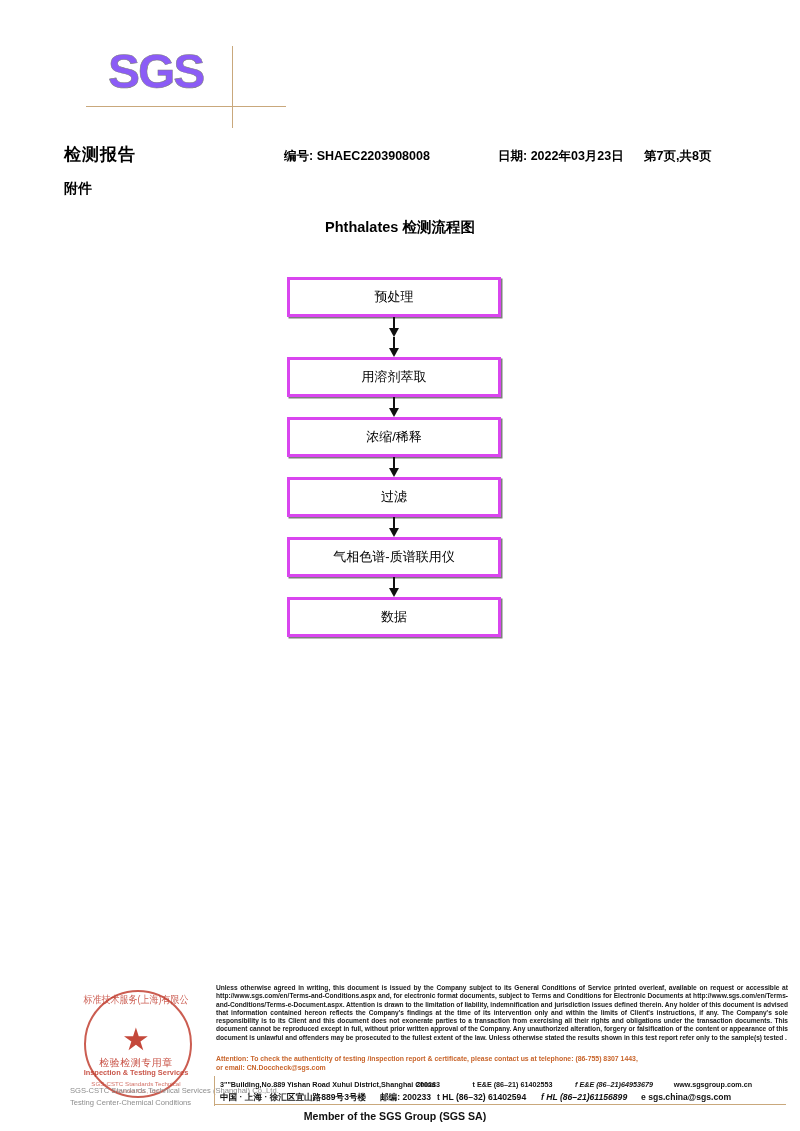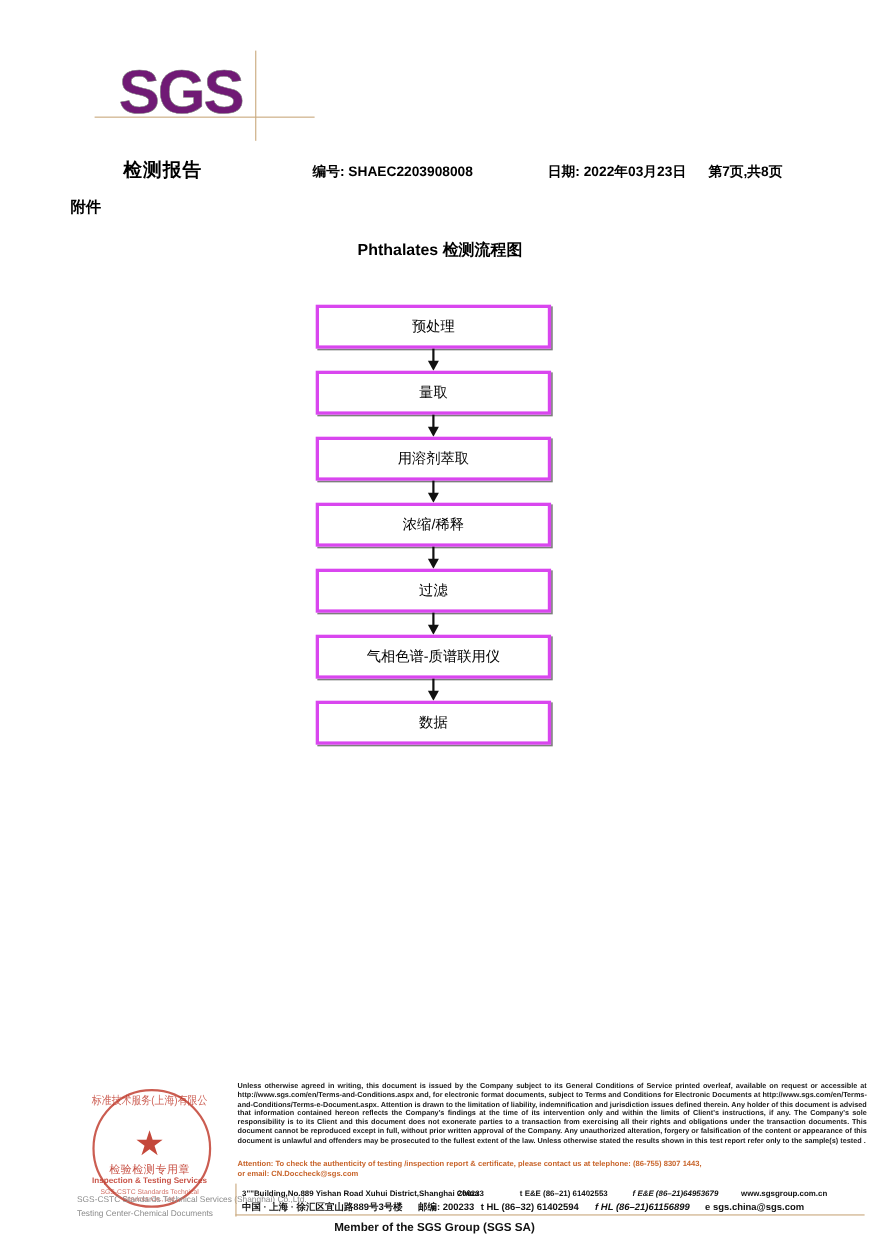--- a/index.html
+++ b/index.html
@@ -20,26 +20,26 @@
   .logo-block {
     position: absolute;
     left: 108px;
     top: 38px;
     width: 180px;
     height: 80px;
   }
   .logo-text {
     position: absolute;
     left: 0;
-    top: 14px;
+    top: 2px;
     font-family: "Liberation Sans", sans-serif;
     font-weight: bold;
-    font-size: 56px;
+    font-size: 48px;
     letter-spacing: -2px;
-    color: #701a75;
+    color: #8b5cf6;
     line-height: 64px;
     -webkit-text-stroke: 0.5px #7b7b7b;
   }
   .logo-rule-h {
     position: absolute;
     left: -22px;
     top: 68px;
     width: 200px;
     height: 1px;
     background: #c9a87c;
@@ -54,21 +54,20 @@
   }
 
   
   .hdr-title {
     position: absolute;
     left: 64px;
     top: 143px;
     font-size: 17px;
     font-weight: bold;
     letter-spacing: 1px;
-    margin-left: 48px;
   }
   .hdr-sub {
     position: absolute;
     left: 64px;
     top: 180px;
     font-size: 14px;
     font-weight: bold;
   }
   .hdr-no {
     position: absolute;
@@ -334,23 +333,20 @@
 
 <div class="flow">
   <div class="flow-row">
     <div class="flow-box">预处理</div>
   </div>
   <div class="flow-arrow">
     <div class="shaft"></div>
     <div class="head"></div>
   </div>
 
-  <div class="flow-row">
-    <div class="flow-box">量取</div>
-  </div>
   <div class="flow-arrow">
     <div class="shaft"></div>
     <div class="head"></div>
   </div>
 
   <div class="flow-row">
     <div class="flow-box">用溶剂萃取</div>
   </div>
   <div class="flow-arrow">
     <div class="shaft"></div>
@@ -387,21 +383,21 @@
 </div>
 
 <div class="stamp">
   <div class="stamp-ring"></div>
   <div class="stamp-arc-top">标准技术服务(上海)有限公</div>
   <div class="stamp-star">★</div>
   <div class="stamp-cn">检验检测专用章</div>
   <div class="stamp-en">Inspection &amp; Testing Services</div>
   <div class="stamp-arc-bottom">SGS-CSTC Standards Technical Services Co., Ltd.</div>
   <div class="stamp-gray1">SGS-CSTC Standards Technical Services (Shanghai) Co.,Ltd.</div>
-  <div class="stamp-gray2">Testing Center-Chemical Documents</div>
+  <div class="stamp-gray2">Testing Center-Chemical Conditions</div>
 </div>
 
 <div class="legal">Unless otherwise agreed in writing, this document is issued by the Company subject to its General Conditions of Service printed overleaf, available on request or accessible at http://www.sgs.com/en/Terms-and-Conditions.aspx and, for electronic format documents, subject to Terms and Conditions for Electronic Documents at http://www.sgs.com/en/Terms-and-Conditions/Terms-e-Document.aspx. Attention is drawn to the limitation of liability, indemnification and jurisdiction issues defined therein. Any holder of this document is advised that information contained hereon reflects the Company's findings at the time of its intervention only and within the limits of Client's instructions, if any. The Company's sole responsibility is to its Client and this document does not exonerate parties to a transaction from exercising all their rights and obligations under the transaction documents. This document cannot be reproduced except in full, without prior written approval of the Company. Any unauthorized alteration, forgery or falsification of the content or appearance of this document is unlawful and offenders may be prosecuted to the fullest extent of the law. Unless otherwise stated the results shown in this test report refer only to the sample(s) tested .</div>
 
 <div class="legal-attention">
   <div>Attention: To check the authenticity of testing /inspection report &amp; certificate, please contact us at telephone: (86-755) 8307 1443,</div>
   <div>or email: CN.Doccheck@sgs.com</div>
 </div>
 
 <div class="footer-vrule"></div>

